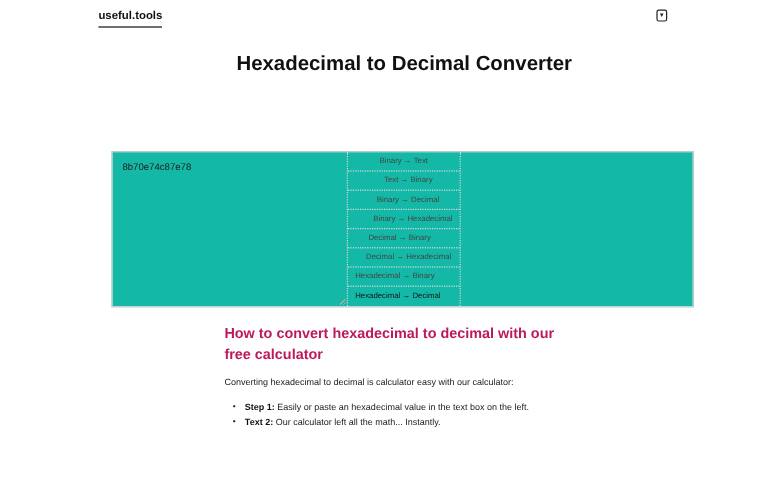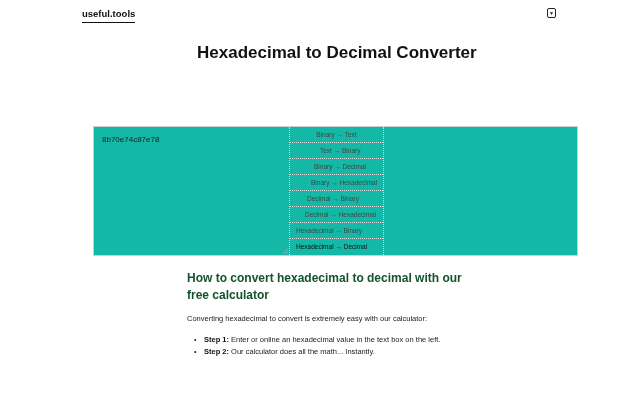--- a/index.html
+++ b/index.html
@@ -50,21 +50,21 @@
   .mode.a0 { text-align: center; padding-left: 0; }
   .mode.a1 { padding-left: 30px; }
   .mode.a2 { padding-left: 24px; }
   .mode.a3 { padding-left: 21px; }
   .mode.a4 { padding-left: 17px; }
   .mode.a5 { padding-left: 15px; }
   .mode.a6 { padding-left: 6px; }
   .mode.a7 { padding-left: 6px; }
 
   .howto { position: absolute; left: 187px; top: 270px; width: 290px; }
-  .howto h2 { font-size: 12px; font-weight: bold; line-height: 17px; color: #14532d; }
+  .howto h2 { font-size: 12px; font-weight: bold; line-height: 17px; color: #be185d; }
   .howto .intro { font-size: 7.5px; color: #222; margin-top: 9px; line-height: 11px; }
   .howto ul { list-style: none; margin-top: 10px; padding-left: 7px; }
   .howto li { font-size: 7.5px; line-height: 12px; color: #222; position: relative; padding-left: 10px; }
   .howto li::before { content: "•"; position: absolute; left: 0; top: 0; font-size: 7px; }
   .howto li b { font-weight: bold; color: #111; text-align: center; }
 </style>
 </head>
 <body>
 
 <div class="topbar">
@@ -90,18 +90,18 @@
     <div class="mode a3">Binary → Hexadecimal</div>
     <div class="mode a4">Decimal → Binary</div>
     <div class="mode a5">Decimal → Hexadecimal</div>
     <div class="mode a6">Hexadecimal → Binary</div>
     <div class="mode a7">Hexadecimal → Decimal</div>
   </div>
 </div>
 
 <div class="howto">
   <h2>How to convert hexadecimal to decimal with our free calculator</h2>
-  <p class="intro">Converting hexadecimal to convert is extremely easy with our calculator:</p>
+  <p class="intro">Converting hexadecimal to decimal is calculator easy with our calculator:</p>
   <ul>
-    <li><b>Step 1:</b><span> Enter or online an hexadecimal value in the text box on the left.</span></li>
-    <li><b>Step 2:</b><span> Our calculator does all the math... Instantly.</span></li>
+    <li><b>Step 1:</b><span> Easily or paste an hexadecimal value in the text box on the left.</span></li>
+    <li><b>Text 2:</b><span> Our calculator left all the math... Instantly.</span></li>
   </ul>
 </div>
 
 </body></html>

